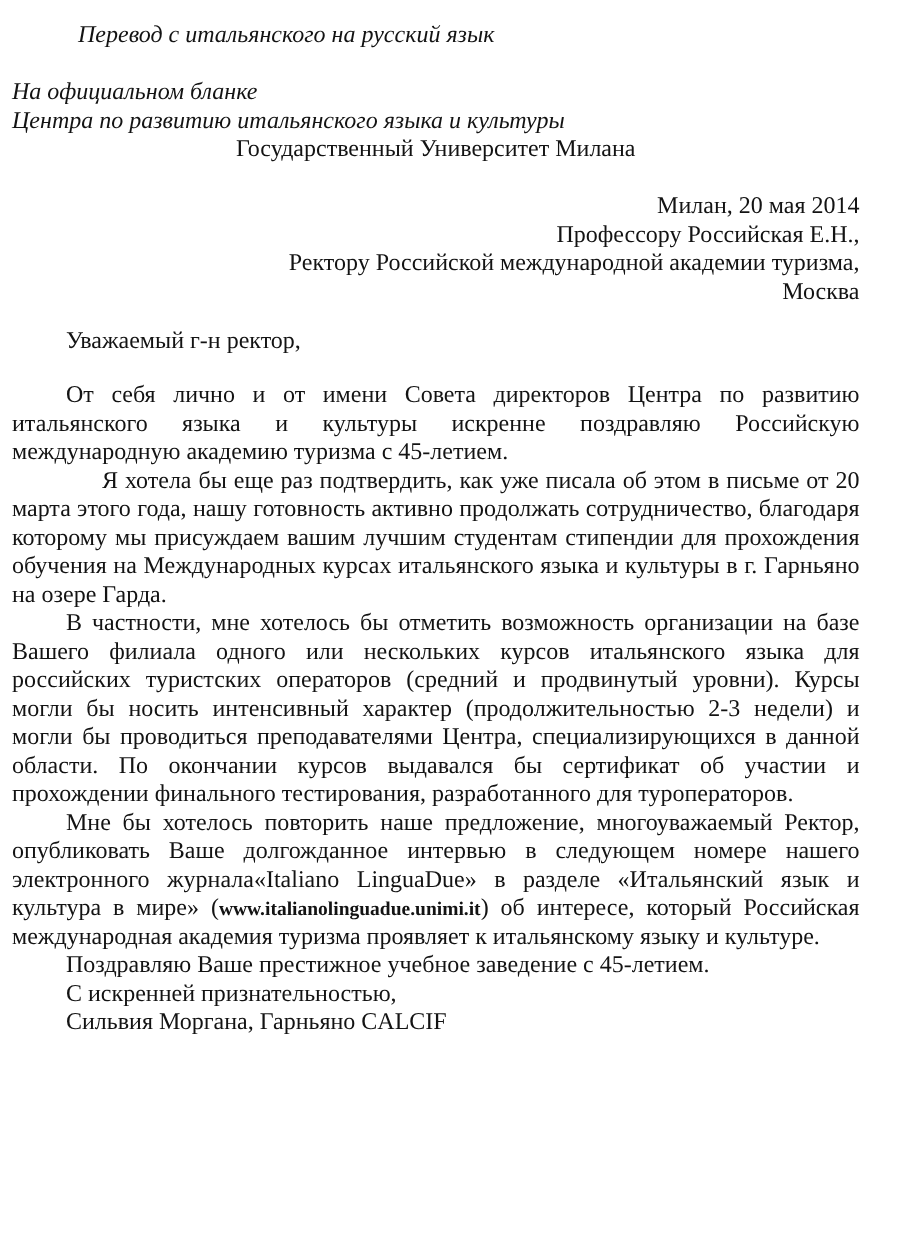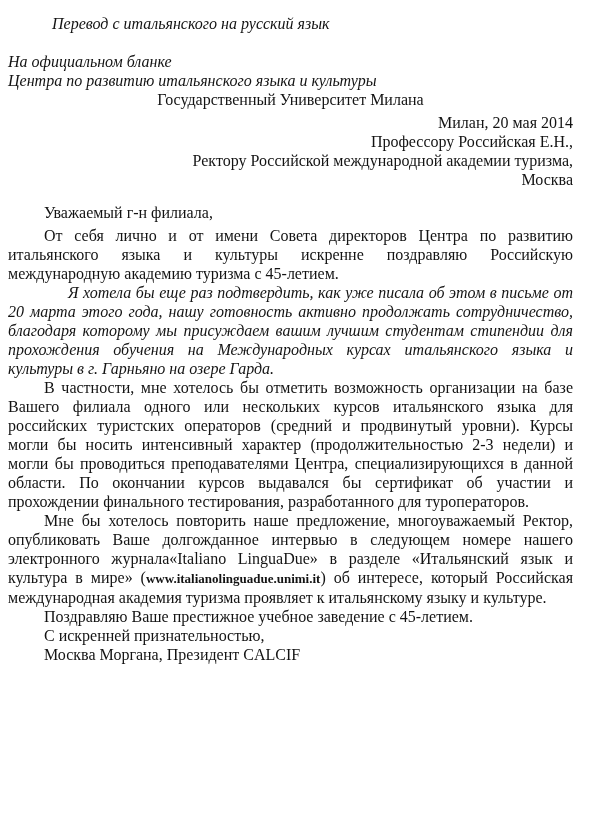--- a/index.html
+++ b/index.html
@@ -22,36 +22,35 @@
     margin-bottom: 19px;           
   }
   .letterhead-note {
     font-style: italic;
   }
   .org-header {
     text-align: center;
   }
   .address-block {
     text-align: right;
-    margin-top: 4px;              
+    margin-top: 19px;              
   }
   .salutation {
     margin-top: 14px;
     text-indent: 36px;
   }
   .letter-body {
-    margin-top: 4px;
+    margin-top: 17px;
   }
   .body-par {
     text-align: justify;
     text-indent: 36px;
   }
   .body-par.deep-indent {
     text-indent: 60px;
-    font-style: italic;
   }
   .closing-line {
     text-indent: 36px;
   }
   .url-small {
     font-size: 13px;
     font-weight: bold;
   }
 </style>
 </head>
@@ -70,27 +69,27 @@
     <div>Государственный Университет Милана</div>
   </div>
 
   <div class="address-block">
     <div>Милан, 20 мая 2014</div>
     <div>Профессору Российская Е.Н.,</div>
     <div>Ректору Российской международной академии туризма,</div>
     <div>Москва</div>
   </div>
 
-  <div class="salutation">Уважаемый г-н филиала,</div>
+  <div class="salutation">Уважаемый г-н ректор,</div>
 
   <div class="letter-body">
     <div class="body-par">От себя лично и от имени Совета директоров Центра по развитию итальянского языка и культуры искренне поздравляю Российскую международную академию туризма с 45-летием.</div>
     <div class="body-par deep-indent">Я хотела бы еще раз подтвердить, как уже писала об этом в письме от 20 марта этого года, нашу готовность активно продолжать сотрудничество, благодаря которому мы присуждаем вашим лучшим студентам стипендии для прохождения обучения на Международных курсах итальянского языка и культуры в г. Гарньяно на озере Гарда.</div>
     <div class="body-par">В частности, мне хотелось бы отметить возможность организации на базе Вашего филиала одного или нескольких курсов итальянского языка для российских туристских операторов (средний и продвинутый уровни). Курсы могли бы носить интенсивный характер (продолжительностью 2-3 недели) и могли бы проводиться преподавателями Центра, специализирующихся в данной области. По окончании курсов выдавался бы сертификат об участии и прохождении финального тестирования, разработанного для туроператоров.</div>
     <div class="body-par">
       <span>Мне бы хотелось повторить наше предложение, многоуважаемый Ректор, опубликовать Ваше долгожданное интервью в следующем номере нашего электронного журнала«Italiano LinguaDue» в разделе «Итальянский язык и культура в мире» (</span><span class="url-small">www.italianolinguadue.unimi.it</span><span>) об интересе, который Российская международная академия туризма проявляет к итальянскому языку и культуре.</span>
     </div>
     <div class="closing-line">Поздравляю Ваше престижное учебное заведение с 45-летием.</div>
     <div class="closing-line">С искренней признательностью,</div>
-    <div class="closing-line">Москва Моргана, Президент CALCIF</div>
+    <div class="closing-line">Сильвия Моргана, Гарньяно CALCIF</div>
   </div>
 
 </div>
 
 </body></html>

